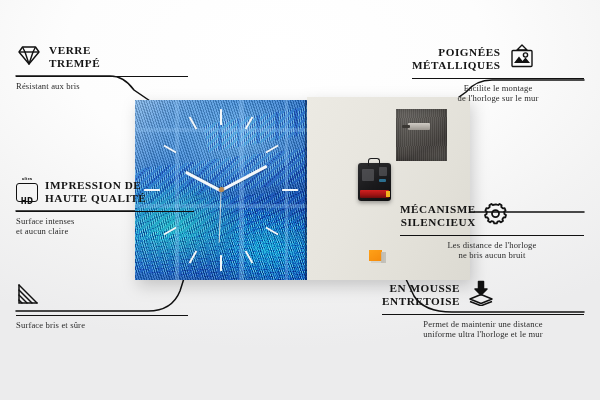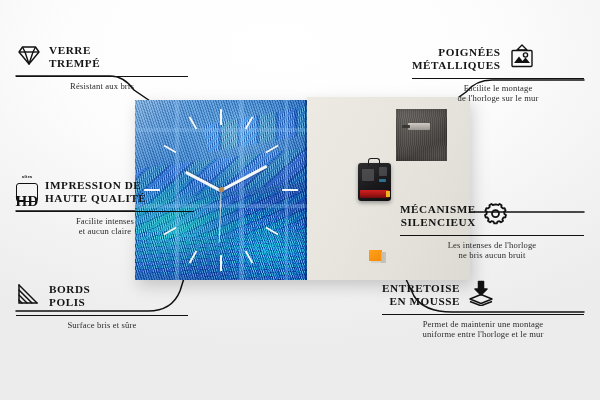--- a/index.html
+++ b/index.html
@@ -57,21 +57,21 @@
     width: 100%;
   }
   .feature .desc {
     font-family: "Liberation Serif", serif;
     font-size: 8.6px;
     line-height: 10.6px;
     color: #2b2b2b;
     margin-top: 3.5px;
     letter-spacing: 0.15px;
   }
-  .feature.left .desc { text-align: center; }
+  .feature.left .desc { text-align: left; }
   .feature.right .desc { text-align: center; }
 
   .icon { flex: 0 0 auto; display: block; }
 
   
   #product {
     position: absolute;
     left: 135px; top: 100px;
     width: 335px; height: 180px;
     filter: drop-shadow(3px 6px 8px rgba(0,0,0,0.18));
@@ -216,21 +216,21 @@
     width: 22px; height: 19px;
     border: 1.5px solid #111;
     border-radius: 3px;
     display: flex;
     flex-direction: column;
     align-items: center;
     justify-content: center;
     line-height: 1;
   }
   .hd-ultra { font-size: 4.4px; font-weight: bold; letter-spacing: 0.2px; color:#111; font-family:"Liberation Sans", sans-serif;}
-  .hd-hd { font-size: 15px; font-weight: bold; letter-spacing: 0.2px; color:#111; font-family:Liberation Serif, serif; margin-top:15px;}
+  .hd-hd { font-size: 10px; font-weight: bold; letter-spacing: 0.2px; color:#111; font-family:Liberation Mono, monospace; margin-top:15px;}
 </style>
 </head>
 <body>
 
 <div id="stage">
 
   <svg id="connectors" viewBox="0 0 600 400">
     <g fill="none" stroke="#111111" stroke-width="1.5" stroke-linecap="round">
       <path d="M16,76 L110,76 Q124,76 134,90 L175,118"></path>
       <path d="M16,211 L140,211 Q157,211 168,202 L185,190"></path>
@@ -331,42 +331,38 @@
           <span class="hd-hd">HD</span>
         </span>
       </span>
       <div class="title">
         <div>IMPRESSION DE</div>
         <div>HAUTE QUALITÉ</div>
       </div>
     </div>
     <div class="rule"></div>
     <div class="desc">
-      <div>Facilite intenses</div>
+      <div>Surface intenses</div>
       <div>et aucun claire</div>
     </div>
   </div>
 
   <div class="feature left" style="left:16px; top:279px;">
     <div class="head">
       <span class="icon">
         <svg width="26" height="22" viewBox="0 0 26 22">
           <g stroke="#111" stroke-width="1.5" stroke-linecap="round" fill="none">
             <path d="M3,2 L21,20"></path>
             <path d="M3,7 L16,20"></path>
             <path d="M3,12 L11,20"></path>
             <path d="M3,17 L6,20"></path>
             <path d="M3,2 L3,20 L21,20" stroke-width="1.5"></path>
           </g>
         </svg>
       </span>
-      <div class="title">
-        <div>BORDS</div>
-        <div>POLIS</div>
-      </div>
     </div>
     <div class="rule"></div>
     <div class="desc">
       <div>Surface bris et sûre</div>
     </div>
   </div>
 
   <div class="feature right" style="left:412px; top:42px; width:172px;">
     <div class="head">
       <div class="title">
@@ -401,41 +397,41 @@
         <svg width="26" height="24" viewBox="0 0 26 24">
           <g fill="none" stroke="#111" stroke-width="1.8" stroke-linejoin="round">
             <path d="M13,2.4 L15.2,3.0 L16.6,1.9 L18.6,3.3 L18.3,5.0 L19.9,6.4 L21.7,6.2 L22.6,8.6 L21.2,9.8 L21.4,11.9 L23,12.9 L22.3,15.4 L20.5,15.5 L19.4,17.2 L20.0,18.9 L17.9,20.3 L16.5,19.2 L14.5,19.7 L13.8,21.4 L11.2,21.4 L10.5,19.7 L8.5,19.2 L7.1,20.3 L5.0,18.9 L5.6,17.2 L4.5,15.5 L2.7,15.4 L2.0,12.9 L3.6,11.9 L3.8,9.8 L2.4,8.6 L3.3,6.2 L5.1,6.4 L6.7,5.0 L6.4,3.3 L8.4,1.9 L9.8,3.0 Z"></path>
             <circle cx="12.5" cy="11.6" r="3.5"></circle>
           </g>
         </svg>
       </span>
     </div>
     <div class="rule"></div>
     <div class="desc">
-      <div>Les intenses de l'horloge</div>
+      <div>Les distance de l'horloge</div>
       <div>ne bris aucun bruit</div>
     </div>
   </div>
 
   <div class="feature right" style="left:382px; top:278px; width:202px;">
     <div class="head">
       <div class="title">
+        <div>EN MOUSSE</div>
         <div>ENTRETOISE</div>
-        <div>EN MOUSSE</div>
       </div>
       <span class="icon">
         <svg width="28" height="26" viewBox="0 0 28 26">
           <g fill="none" stroke="#111" stroke-width="1.5" stroke-linejoin="round">
             <path d="M11.5,1.5 L16.5,1.5 L16.5,9 L20,9 L14,15 L8,9 L11.5,9 Z" fill="#111"></path>
             <path d="M14,14.5 L25,19 L14,23.5 L3,19 Z"></path>
             <path d="M3,21.5 L14,25.8 L25,21.5"></path>
           </g>
         </svg>
       </span>
     </div>
     <div class="rule"></div>
     <div class="desc">
-      <div>Permet de maintenir une montage</div>
-      <div>uniforme entre l'horloge et le mur</div>
+      <div>Permet de maintenir une distance</div>
+      <div>uniforme ultra l'horloge et le mur</div>
     </div>
   </div>
 
 </div>
 
 </body></html>

